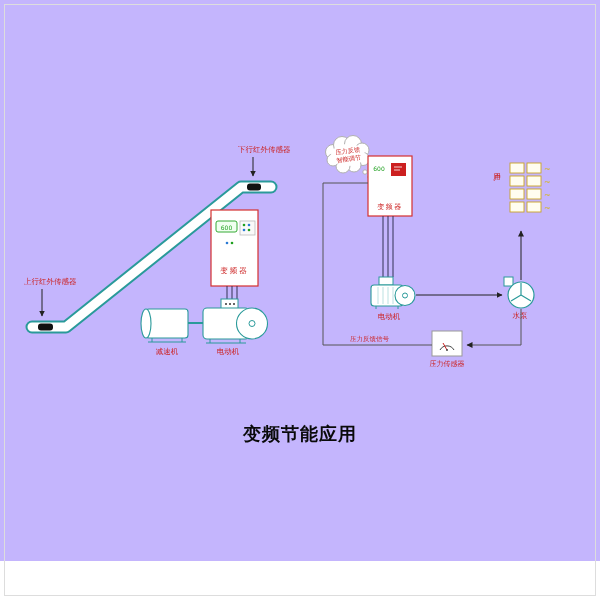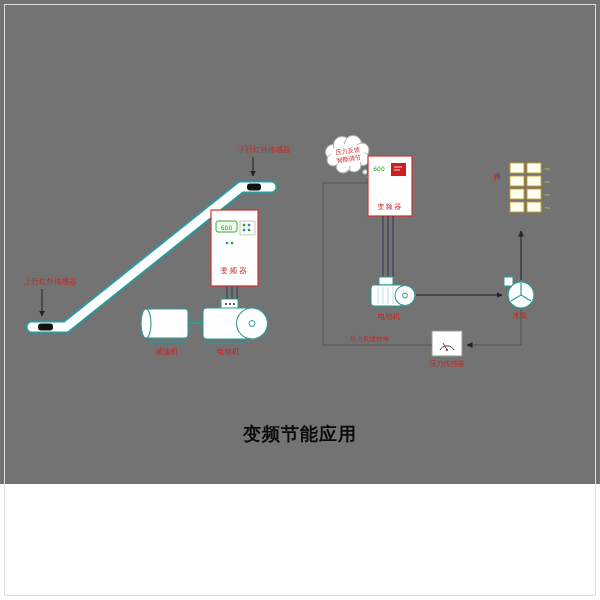--- a/index.html
+++ b/index.html
@@ -1,17 +1,17 @@
 <!DOCTYPE html>
 <html><head>
 <meta charset="utf-8">
 <style>
   html,body{margin:0;padding:0;background:#ffffff;}
   body{width:600px;height:600px;overflow:hidden;}
-  .canvas{position:relative;width:600px;height:484px;background:#737373;}
+  .canvas{position:relative;width:600px;height:561px;background:#c4b5fd;}
   svg{display:block;}
   svg text{font-family:"DejaVu Sans","Liberation Sans",sans-serif;}
   .red-label{fill:#cc2222;}
   .green-text{fill:#1fa01f;}
   .title{font-weight:bold;fill:#0a0a0a;letter-spacing:1px;}
 </style>
 </head>
 <body>
 
 <div class="canvas">

